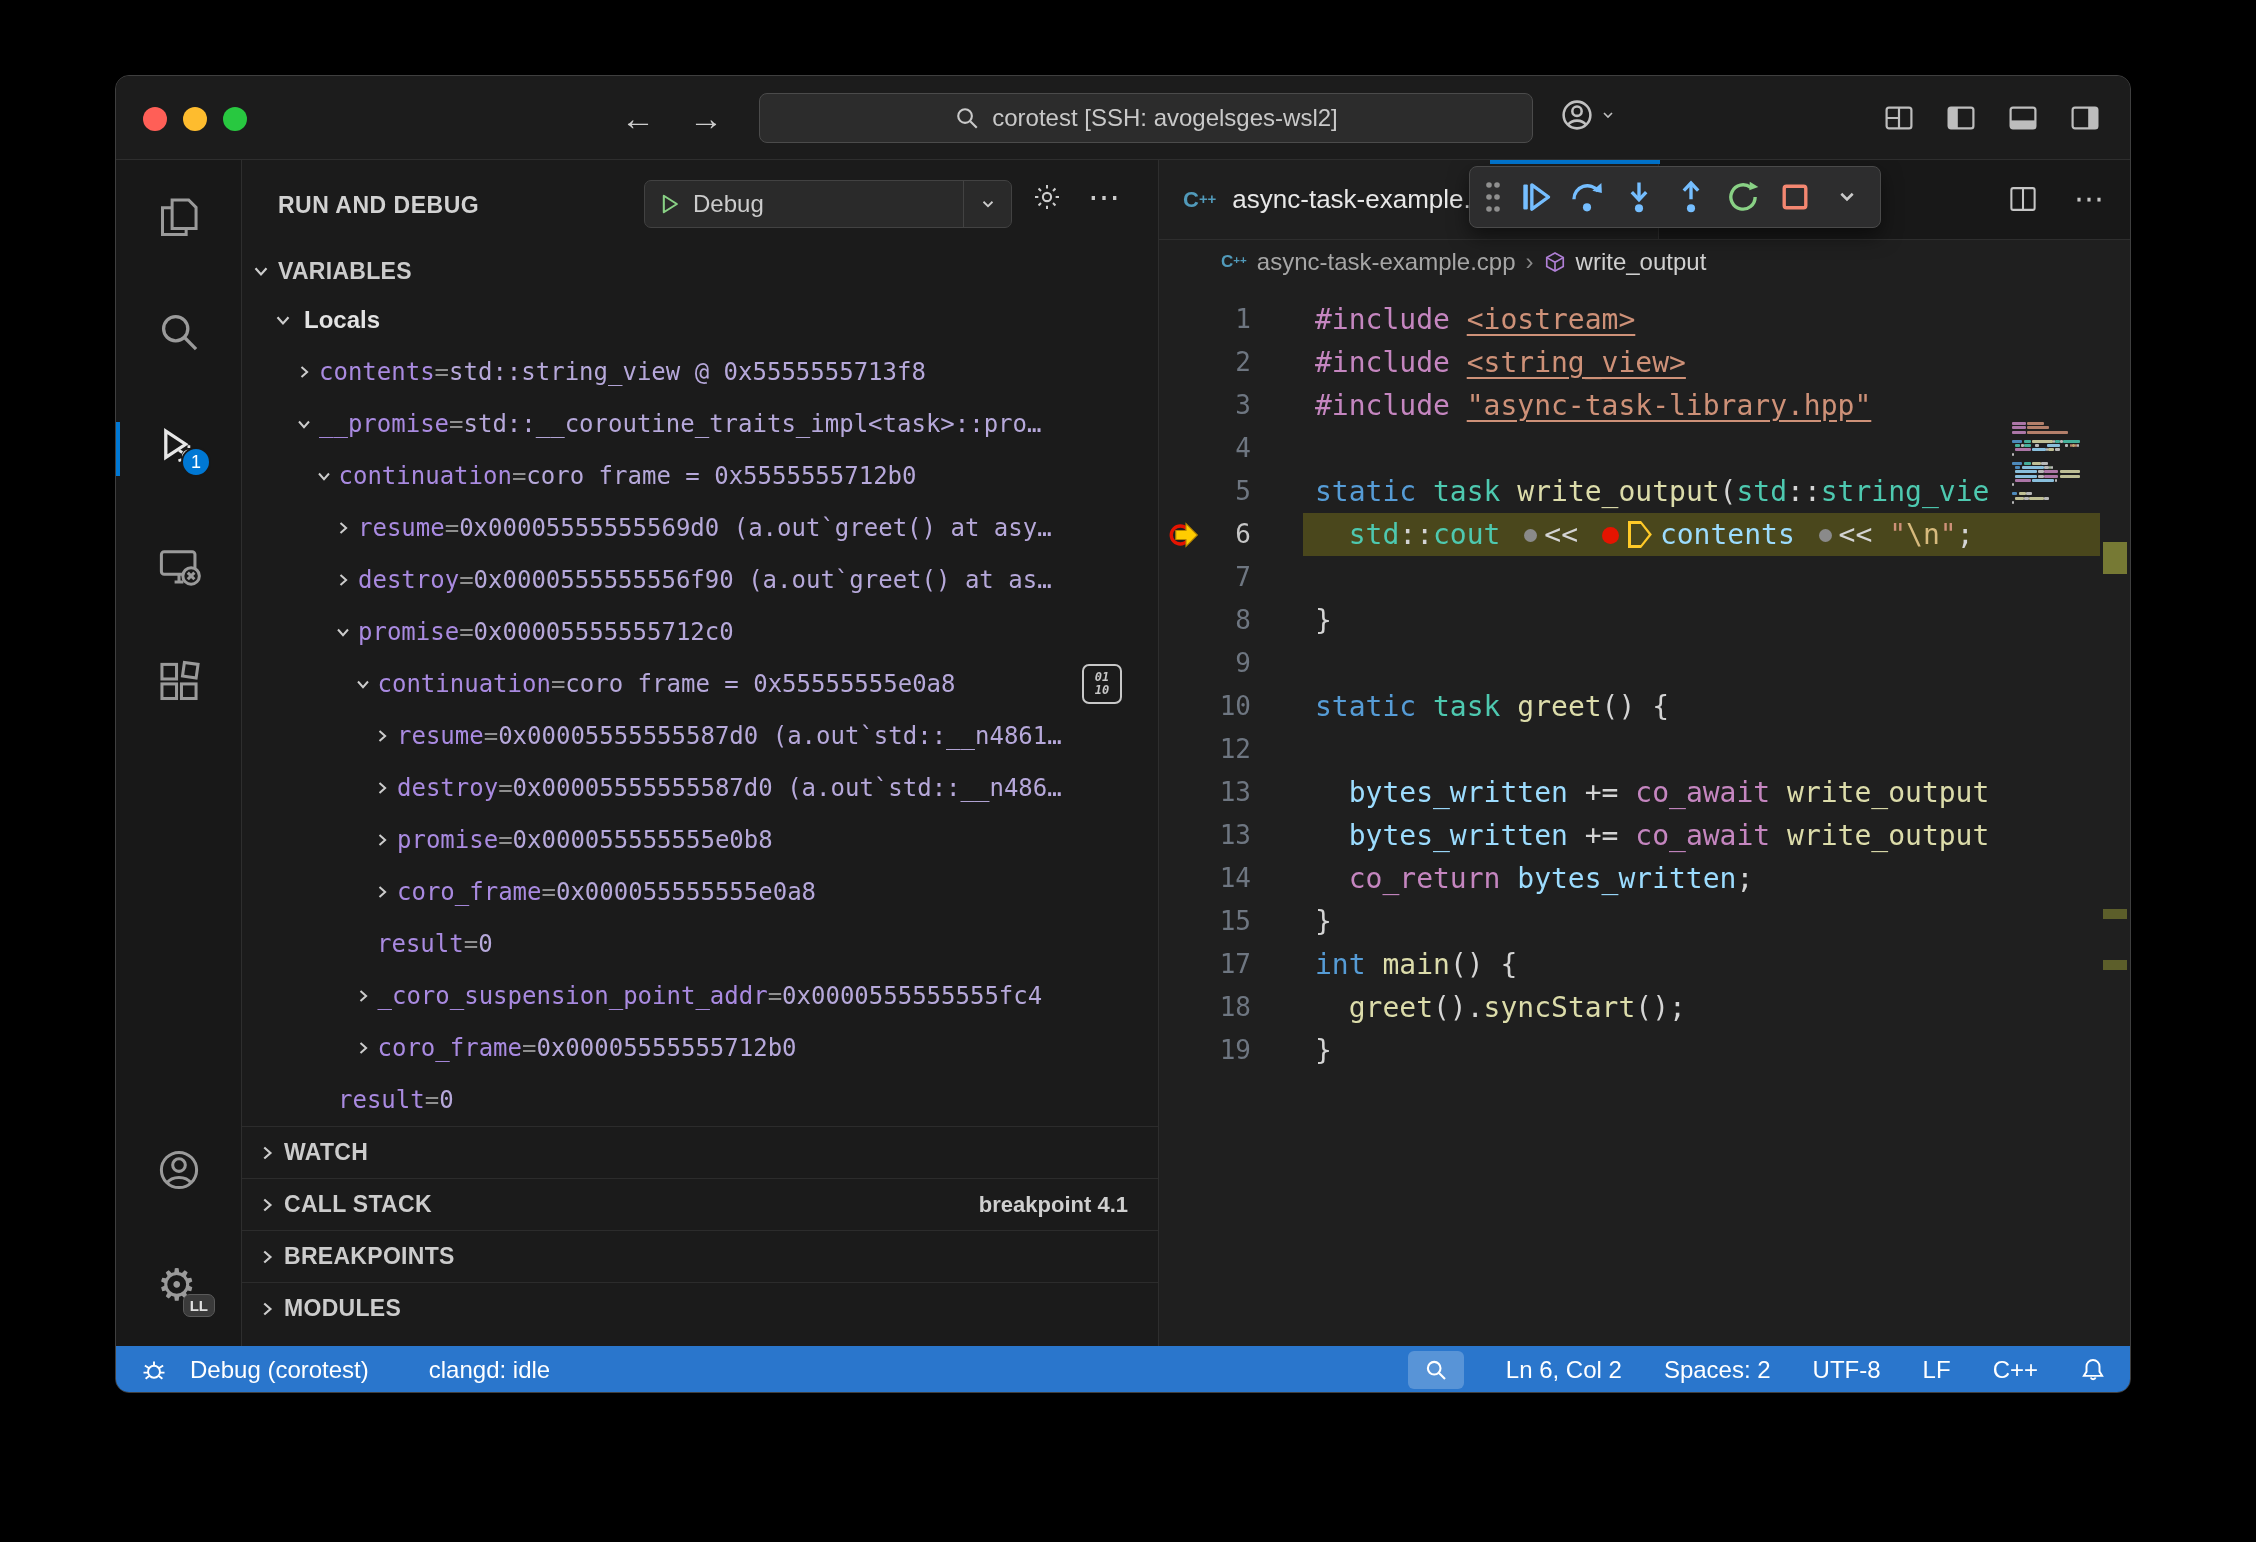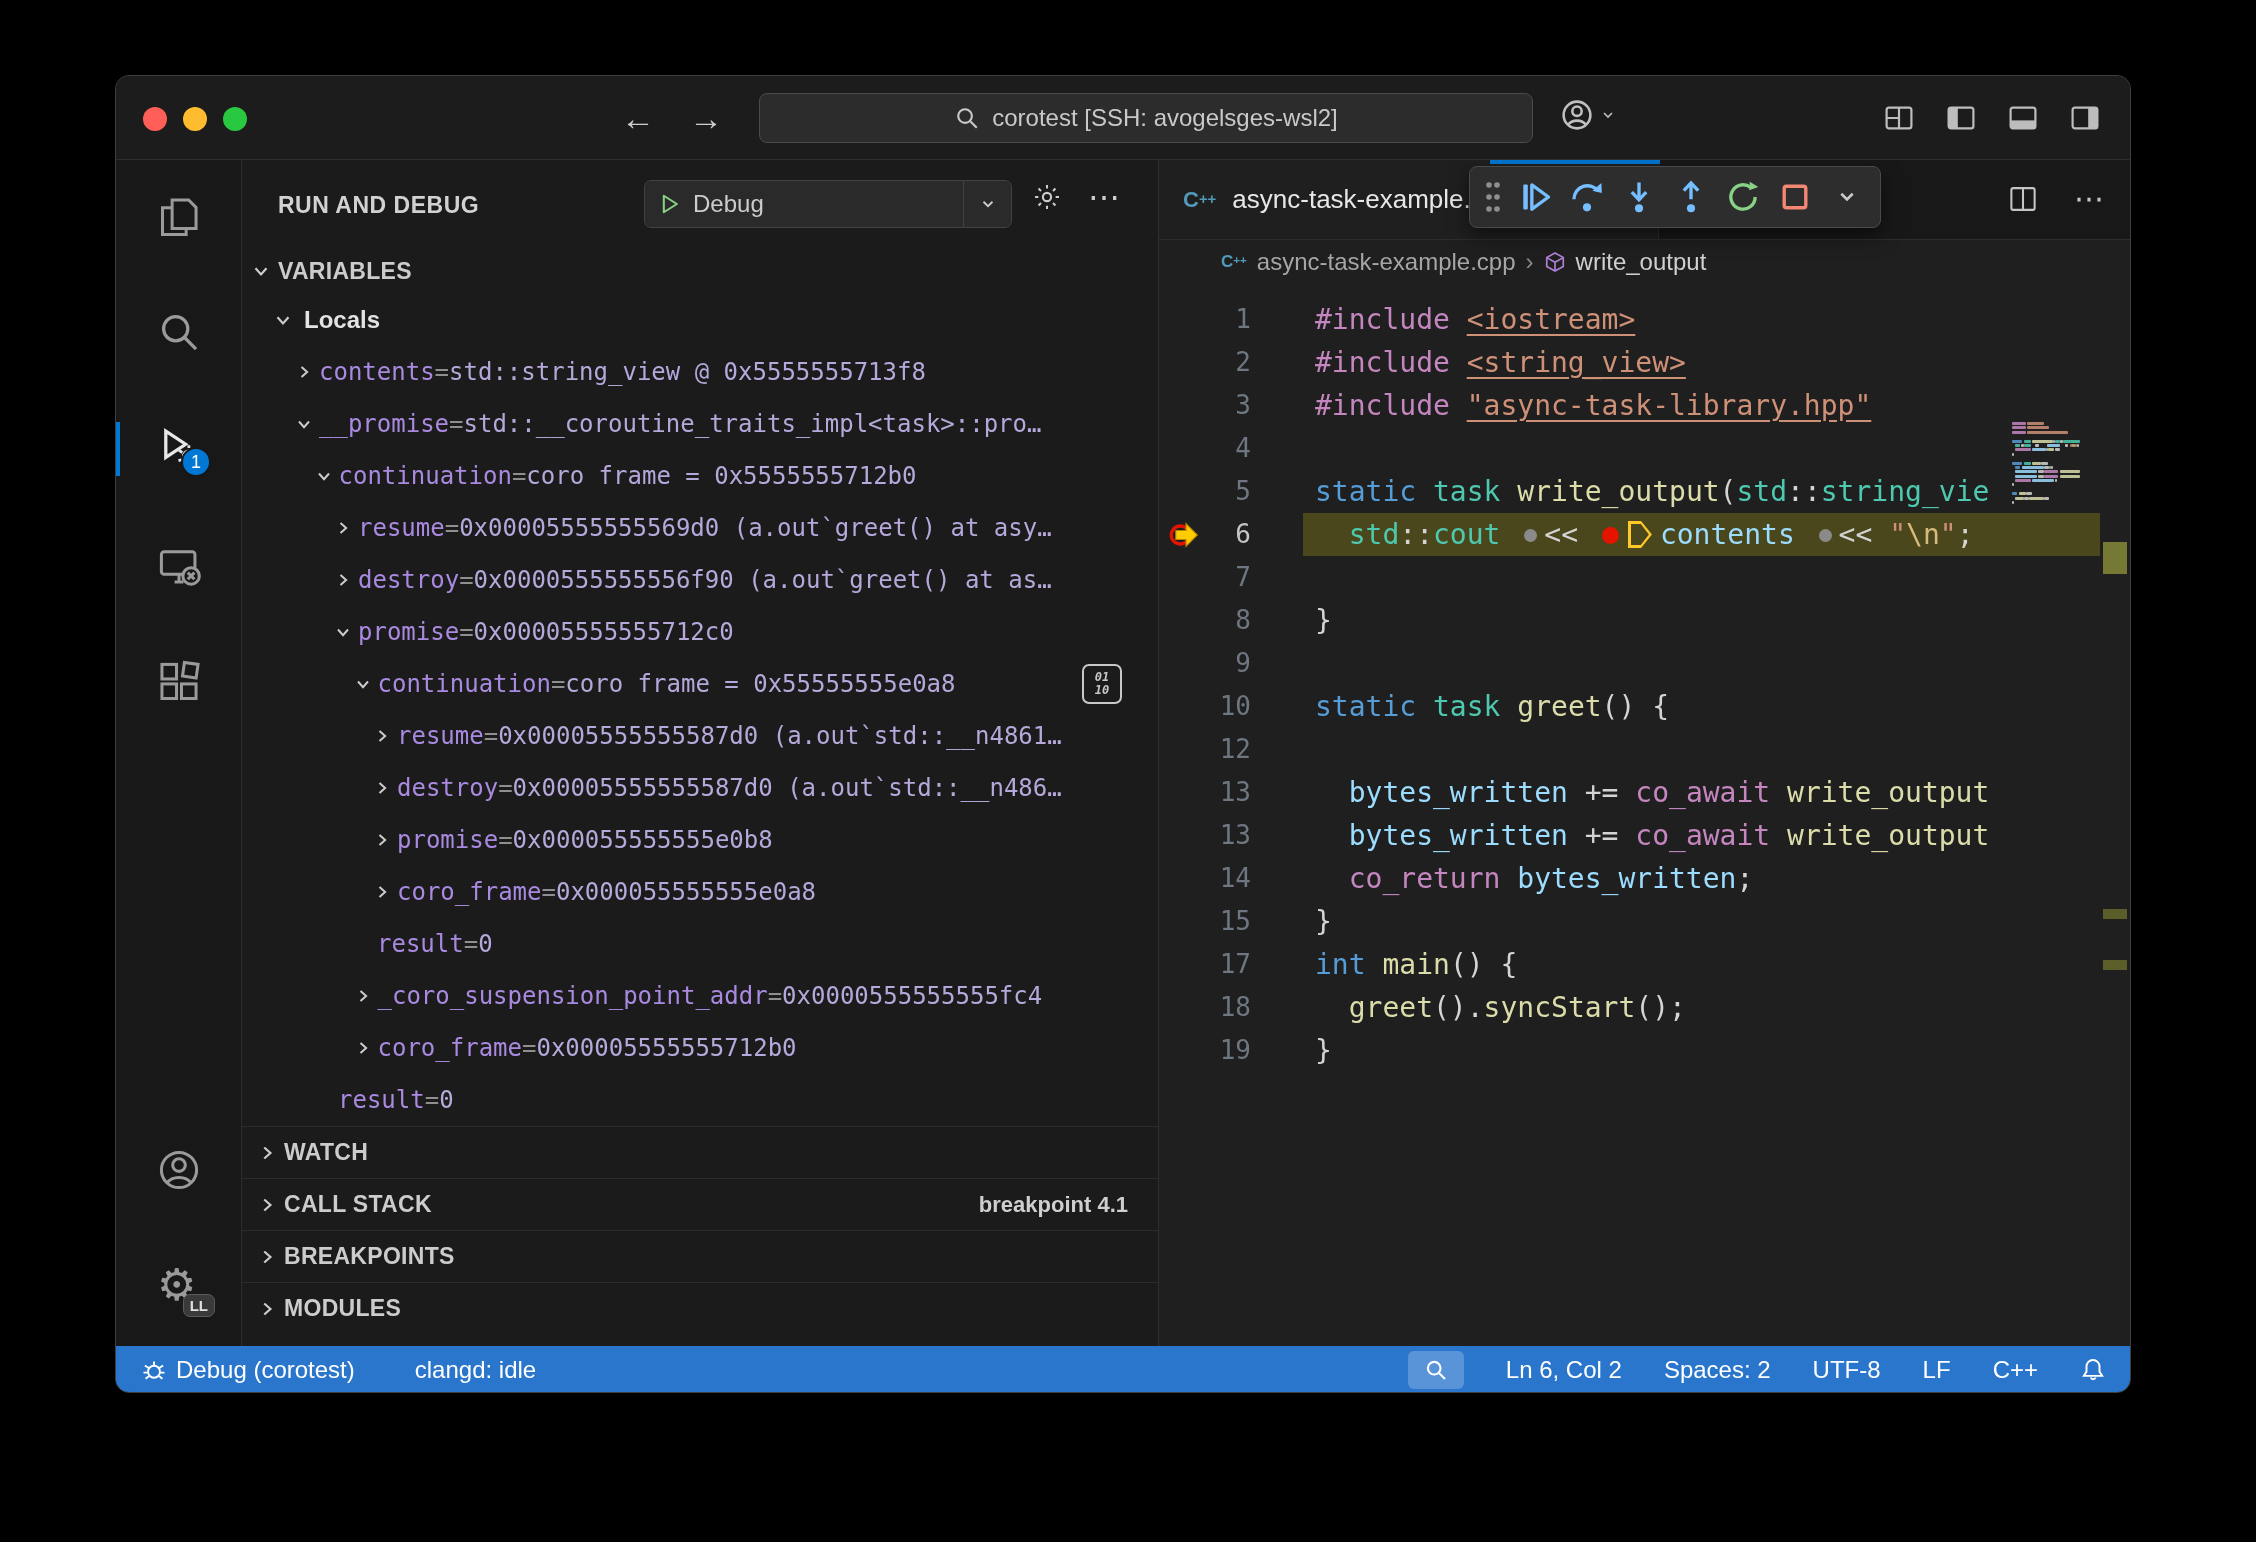--- a/index.html
+++ b/index.html
@@ -102,21 +102,21 @@
 
   .minimap{position:absolute;right:30px;top:138px;width:88px;z-index:5;}
   .mm-line{position:relative;height:4.4px;}
   .mm-line i{position:absolute;top:0;height:3px;border-radius:1px;opacity:.85;}
   .ruler{position:absolute;right:0;top:122px;bottom:0;width:30px;z-index:5;}
   .rl-mark{position:absolute;background:#767934;}
 
   
   .statusbar{height:48px;background:var(--statusbar,#2a76cc);display:flex;align-items:center;padding:0 24px;color:#fff;font-size:24px;}
   .sb-left{display:flex;align-items:center;gap:16px;}
-  .sb-item{display:flex;gap:8px;white-space:nowrap;}
+  .sb-item{display:flex;gap:22px;white-space:nowrap;}
   .sb-clangd{margin-left:44px;}
   .sb-right{margin-left:auto;display:flex;align-items:center;gap:42px;}
   .zoom-btn{width:56px;height:38px;background:rgba(255,255,255,.22);border-radius:6px;display:flex;align-items:center;justify-content:center;}
 </style>
 </head>
 <body>
 
 <div class="window">
 
   <div class="titlebar">

